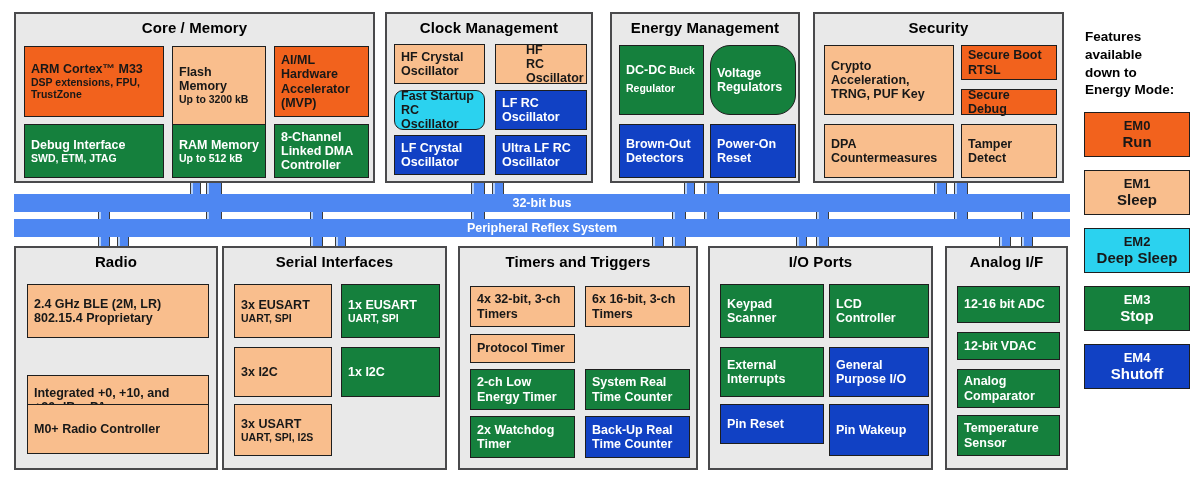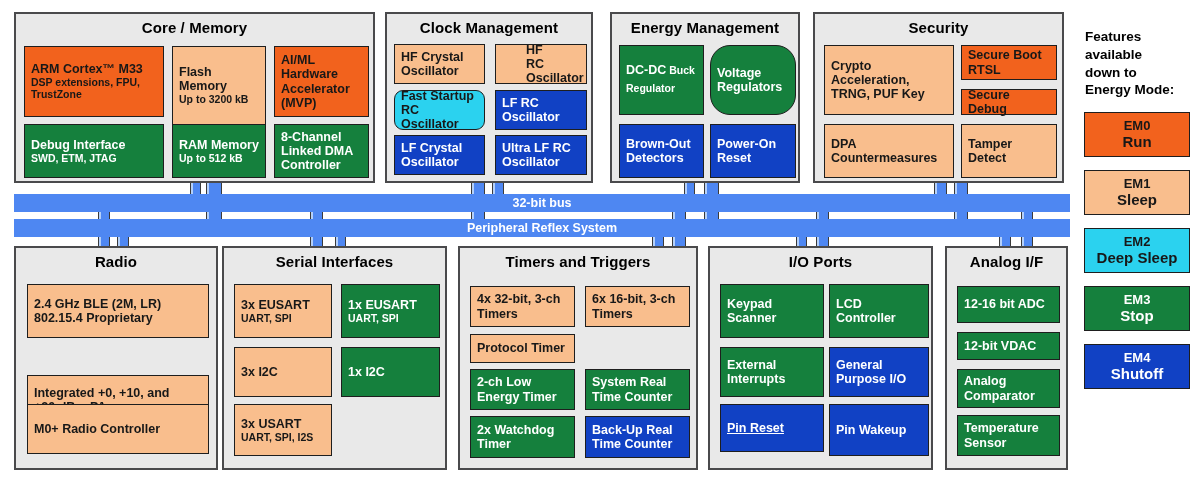--- a/index.html
+++ b/index.html
@@ -230,21 +230,21 @@
 Controller</span>
         </div>
         <div class="blk c-mblue" style="left: 10px; top: 99px; width: 104px; height: 50px;">
           <span class="main">External
 Interrupts</span>
         </div>
         <div class="blk c-dblue" style="left: 119px; top: 99px; width: 100px; height: 50px;">
           <span class="main">General
 Purpose I/O</span>
         </div>
-        <div class="blk c-dblue" style="left: 10px; top: 156px; width: 104px; height: 48px; text-decoration: underline;">
+        <div class="blk c-dblue" style="left: 10px; top: 156px; width: 104px; height: 40px;">
           <span class="main">Pin Reset</span>
         </div>
         <div class="blk c-dblue" style="left: 119px; top: 156px; width: 100px; height: 52px;">
           <span class="main">Pin Wakeup</span>
         </div>
       </div>
       <div class="abs section" style="left: 945px; top: 246px; width: 123px; height: 224px; z-index: 3;">
         <div class="section-title">Analog I/F</div>
         <div class="blk c-mblue" style="left: 10px; top: 38px; width: 103px; height: 37px;">
           <span class="main">12-16 bit ADC</span>

